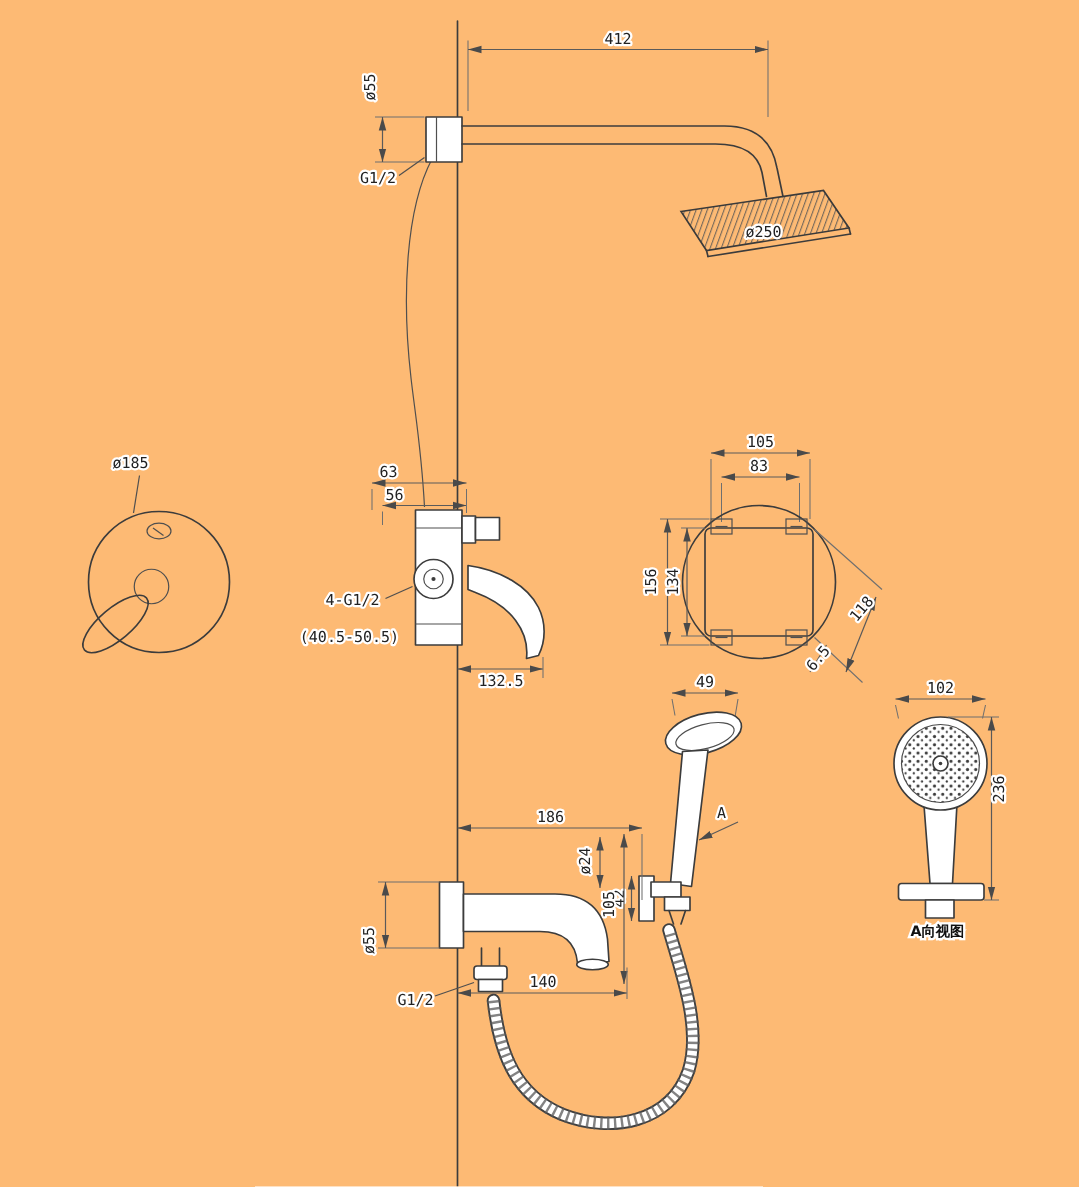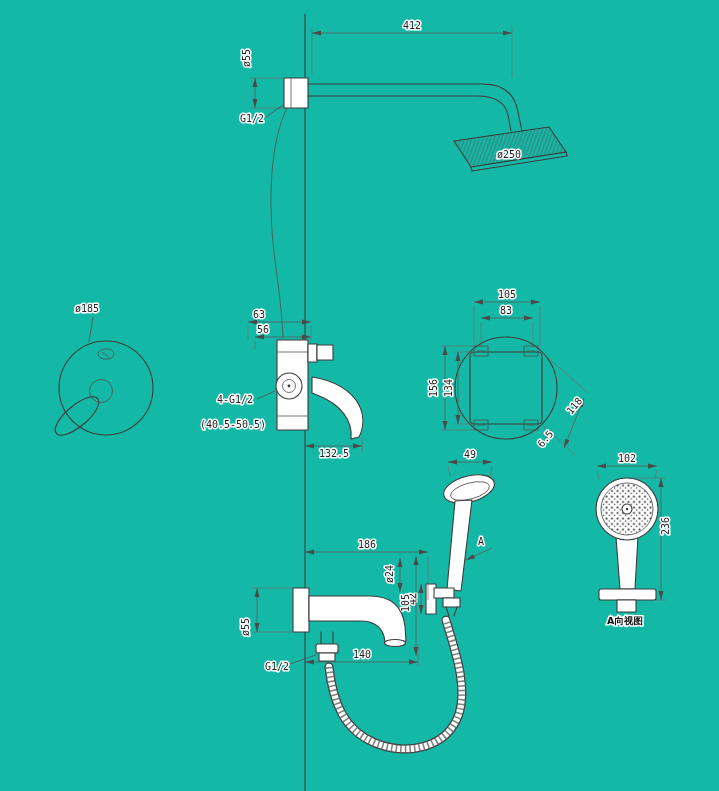--- a/index.html
+++ b/index.html
@@ -1,16 +1,16 @@
 <!DOCTYPE html>
 <html><head>
 <meta charset="utf-8">
 <style>
   html,body{margin:0;padding:0;background:#fff;}
-  .page{width:719px;height:791px;position:relative;background:#14b8a6;overflow:hidden;}
+  .page{width:719px;height:791px;position:relative;background:#fdba74;overflow:hidden;}
   svg{display:block;}
   .obj{stroke:#3c3c3c;stroke-width:1.1;fill:none;stroke-linecap:round;stroke-linejoin:round;}
   .thin{stroke:#4f4f4f;stroke-width:.8;fill:none;}
   .dim{stroke:#5a5a5a;stroke-width:.8;fill:none;}
   .ext{stroke:#6f6f6f;stroke-width:.7;fill:none;}
   .wfill{fill:#fff;}
   .t{font:10px "DejaVu Sans Mono", monospace;fill:#222;paint-order:stroke;stroke:#fff;stroke-width:3px;stroke-linejoin:round;}
   .cap{font:600 9.5px "DejaVu Sans", "Liberation Sans", sans-serif;fill:#111;paint-order:stroke;stroke:#fff;stroke-width:3px;}
 </style>
 </head>

